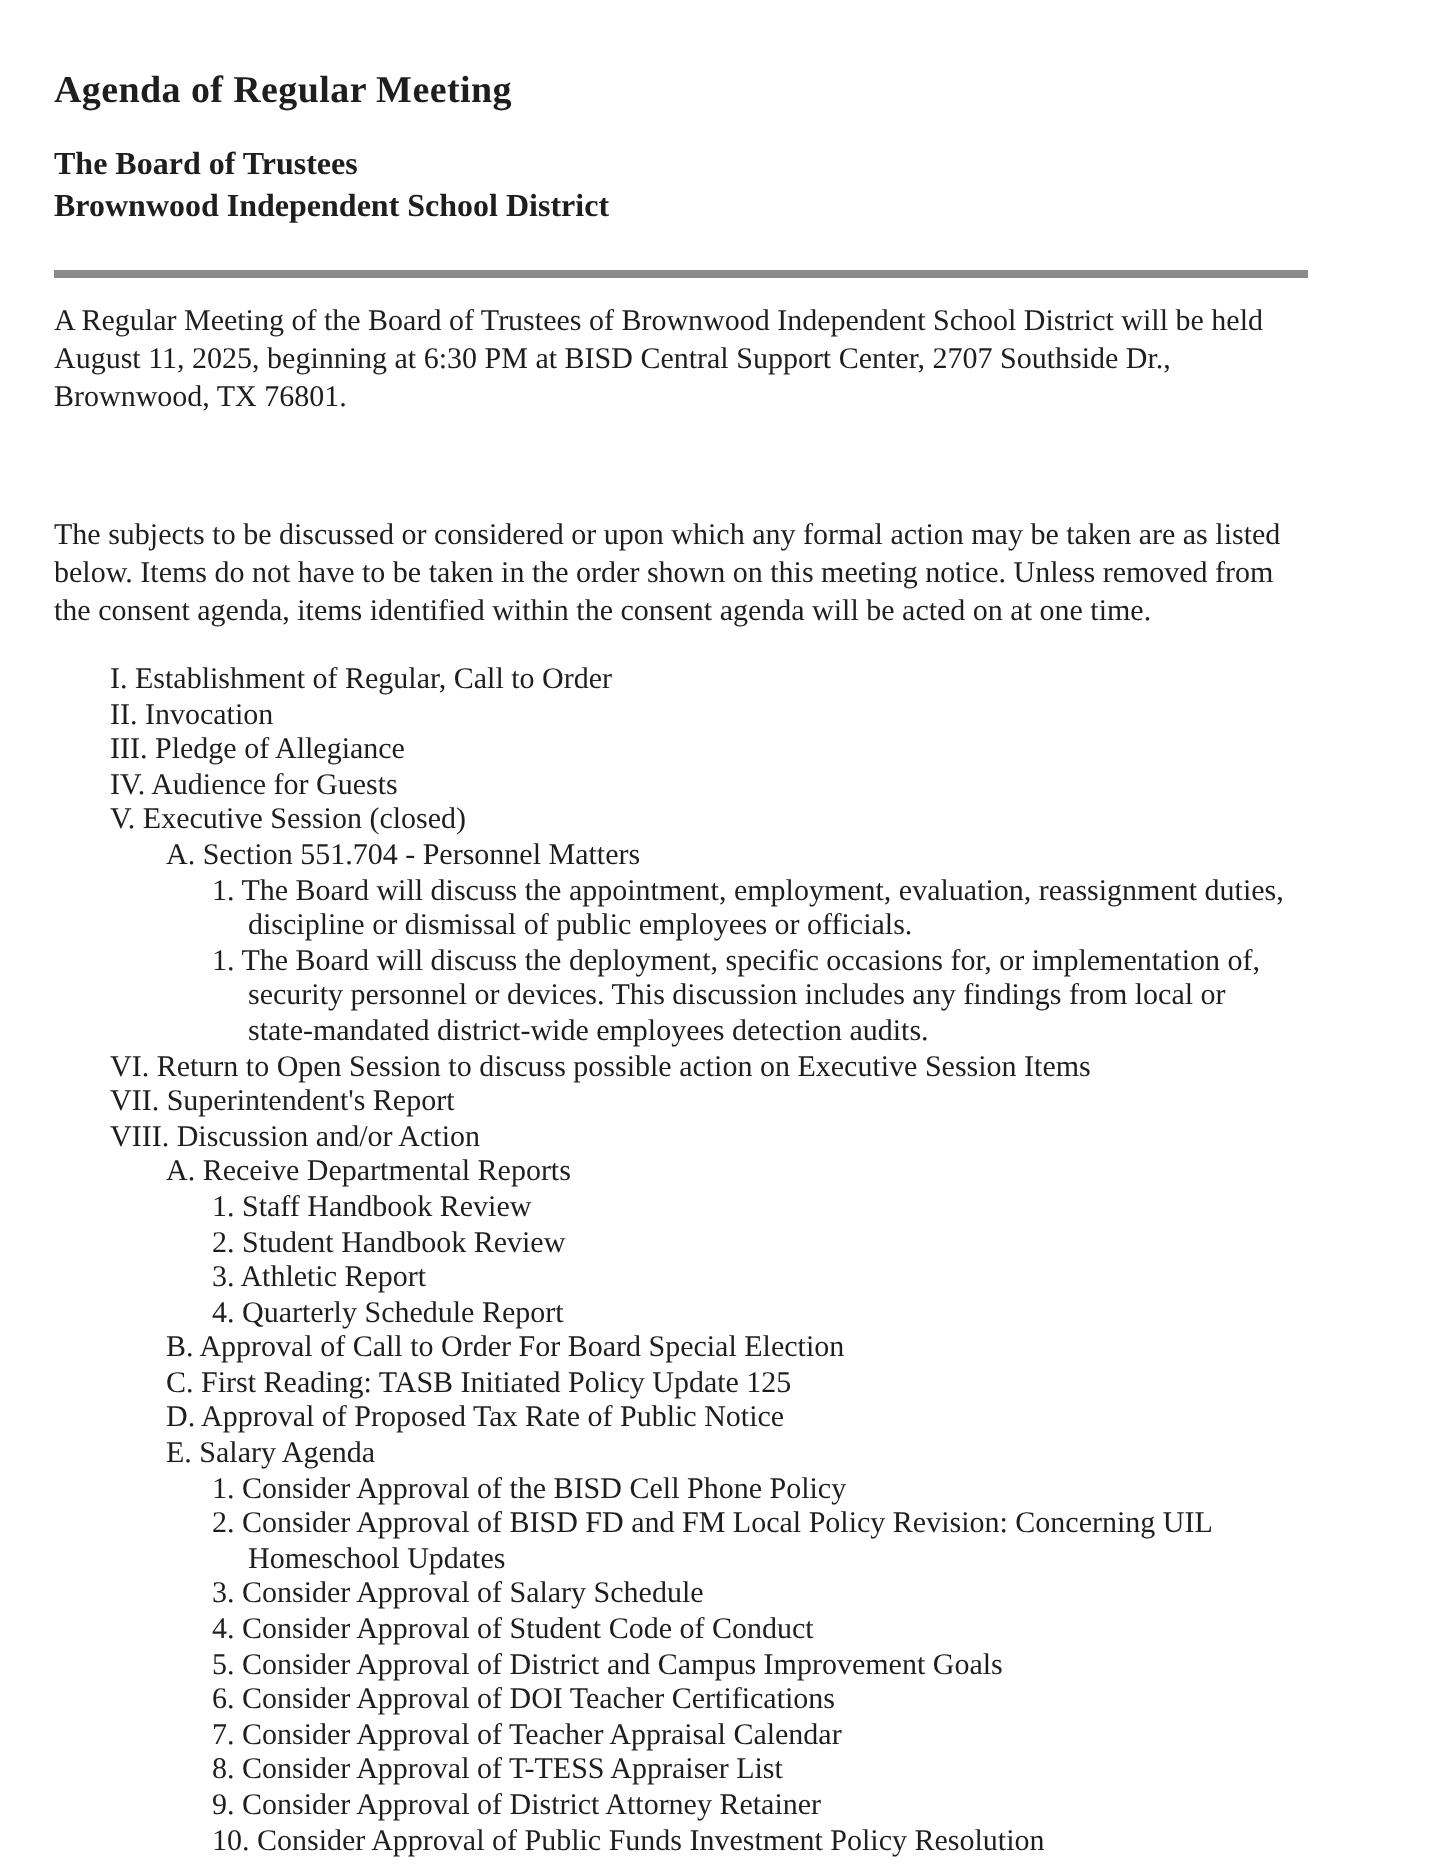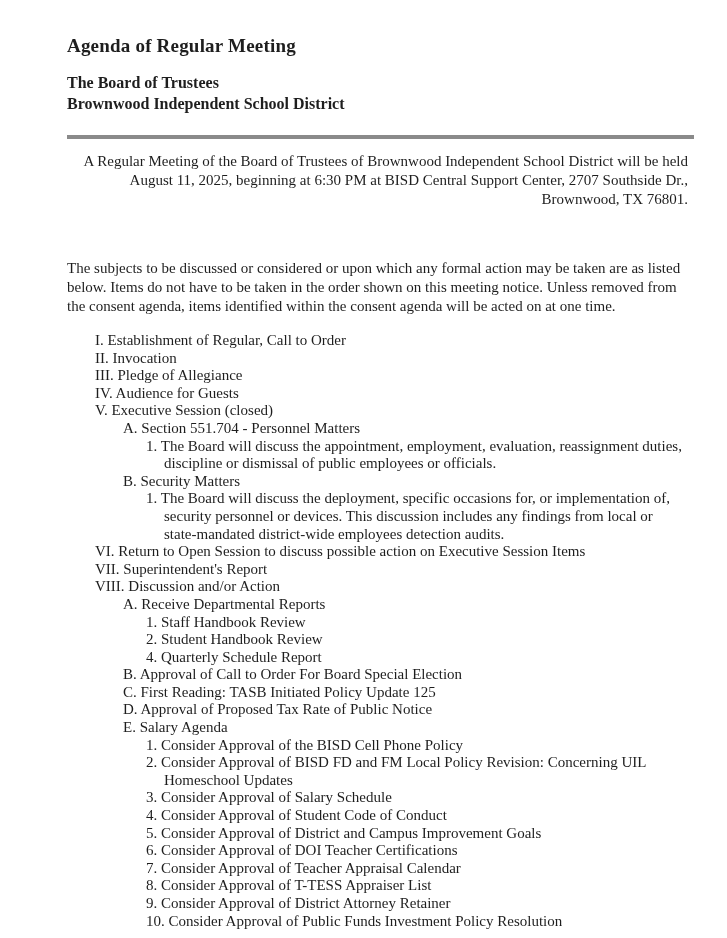--- a/index.html
+++ b/index.html
@@ -11,21 +11,20 @@
   .page{
     position:relative;
     width:654px;
     height:938px;
     box-sizing:border-box;
     padding:34px 6px 0 27px;
     background:var(--bg);
     color:var(--text);
     font-family:"Liberation Serif","DejaVu Serif",serif;
     overflow:hidden;
-    margin-left:40px;
   }
   .doc-title{
     font-size:19px;
     font-weight:700;
     line-height:24px;
     margin:0;
     letter-spacing:.2px;
   }
   .org-block{
     margin-top:14px;
@@ -38,21 +37,21 @@
     width:649px;
     height:4px;
     background:var(--divider);
   }
   .para{
     font-size:15px;
     line-height:19px;
     margin:0;
     max-width:688px;
   }
-  .para-meeting{margin-top:13px;text-align:right;}
+  .para-meeting{margin-top:13px;}
   .para-subjects{margin-top:50px;}
   .agenda{
     margin-top:16px;
     font-size:15px;
     line-height:17.6px;
     max-width:692px;
   }
   .item{margin:0;}
   .item.lvl1{padding-left:46px;text-indent:-18px;}
   .item.lvl2{padding-left:74px;text-indent:-18px;}
@@ -77,28 +76,28 @@
   <p class="para para-subjects">The subjects to be discussed or considered or upon which any formal action may be taken are as listed below. Items do not have to be taken in the order shown on this meeting notice.  Unless removed from the consent agenda, items identified within the consent agenda will be acted on at one time.</p>
 
   <div class="agenda" id="agenda-list">
       <div class="item lvl1"><span>I. </span><span>Establishment of Regular, Call to Order</span></div>
       <div class="item lvl1"><span>II. </span><span>Invocation</span></div>
       <div class="item lvl1"><span>III. </span><span>Pledge of Allegiance</span></div>
       <div class="item lvl1"><span>IV. </span><span>Audience for Guests</span></div>
       <div class="item lvl1"><span>V. </span><span>Executive Session (closed)</span></div>
       <div class="item lvl2"><span>A. </span><span>Section 551.704 - Personnel Matters</span></div>
       <div class="item lvl3"><span>1. </span><span>The Board will discuss the appointment, employment, evaluation, reassignment duties, discipline or dismissal of public employees or officials.</span></div>
-      <div class="item lvl2"><span>B. </span><span>Security Matters</span></div>
       <div class="item lvl3"><span>1. </span><span>The Board will discuss the deployment, specific occasions for, or implementation of, security personnel or devices. This discussion includes any findings from local or state-mandated district-wide employees detection audits.</span></div>
       <div class="item lvl1"><span>VI. </span><span>Return to Open Session to discuss possible action on Executive Session Items</span></div>
       <div class="item lvl1"><span>VII. </span><span>Superintendent's Report</span></div>
       <div class="item lvl1"><span>VIII. </span><span>Discussion and/or Action</span></div>
       <div class="item lvl2"><span>A. </span><span>Receive Departmental Reports</span></div>
       <div class="item lvl3"><span>1. </span><span>Staff Handbook Review</span></div>
       <div class="item lvl3"><span>2. </span><span>Student Handbook Review</span></div>
+      <div class="item lvl3"><span>3. </span><span>Athletic Report</span></div>
       <div class="item lvl3"><span>4. </span><span>Quarterly Schedule Report</span></div>
       <div class="item lvl2"><span>B. </span><span>Approval of Call to Order For Board Special Election</span></div>
       <div class="item lvl2"><span>C. </span><span>First Reading: TASB Initiated Policy Update 125</span></div>
       <div class="item lvl2"><span>D. </span><span>Approval of Proposed Tax Rate of Public Notice</span></div>
       <div class="item lvl2"><span>E. </span><span>Salary Agenda</span></div>
       <div class="item lvl3"><span>1. </span><span>Consider Approval of the BISD Cell Phone Policy</span></div>
       <div class="item lvl3"><span>2. </span><span>Consider Approval of BISD FD and FM Local Policy Revision: Concerning UIL Homeschool Updates</span></div>
       <div class="item lvl3"><span>3. </span><span>Consider Approval of Salary Schedule</span></div>
       <div class="item lvl3"><span>4. </span><span>Consider Approval of Student Code of Conduct</span></div>
       <div class="item lvl3"><span>5. </span><span>Consider Approval of District and Campus Improvement Goals</span></div>

